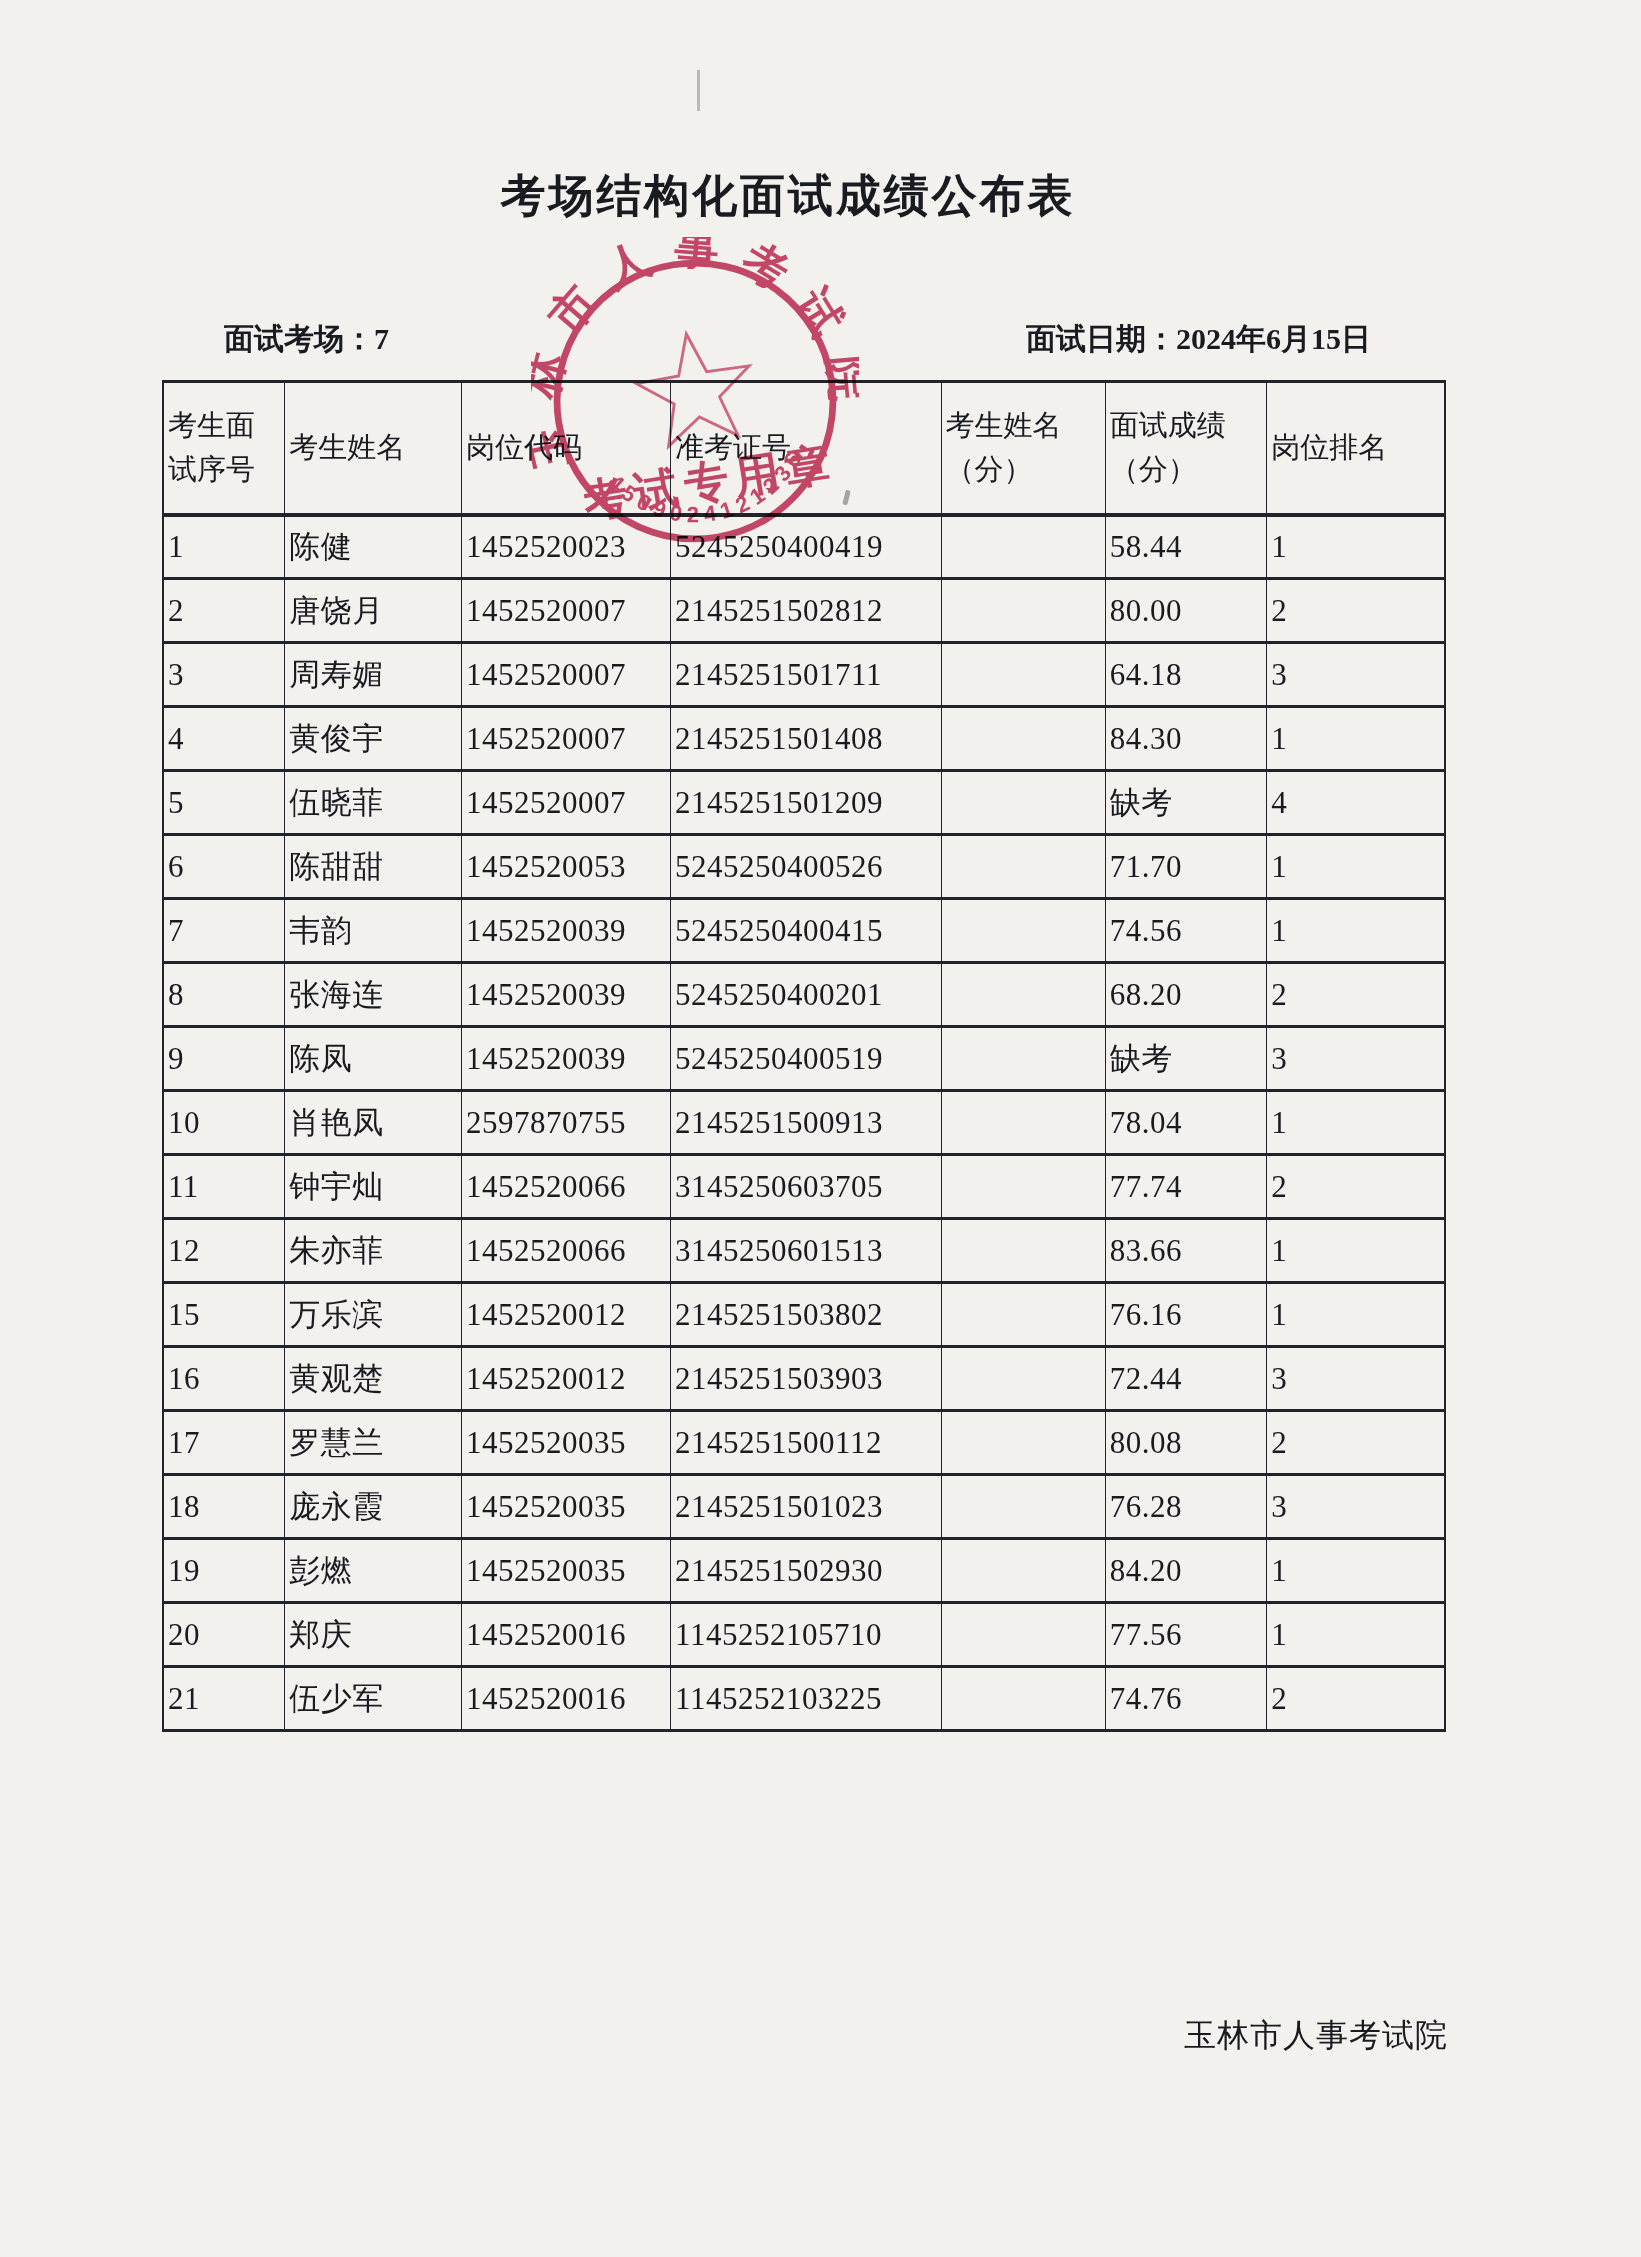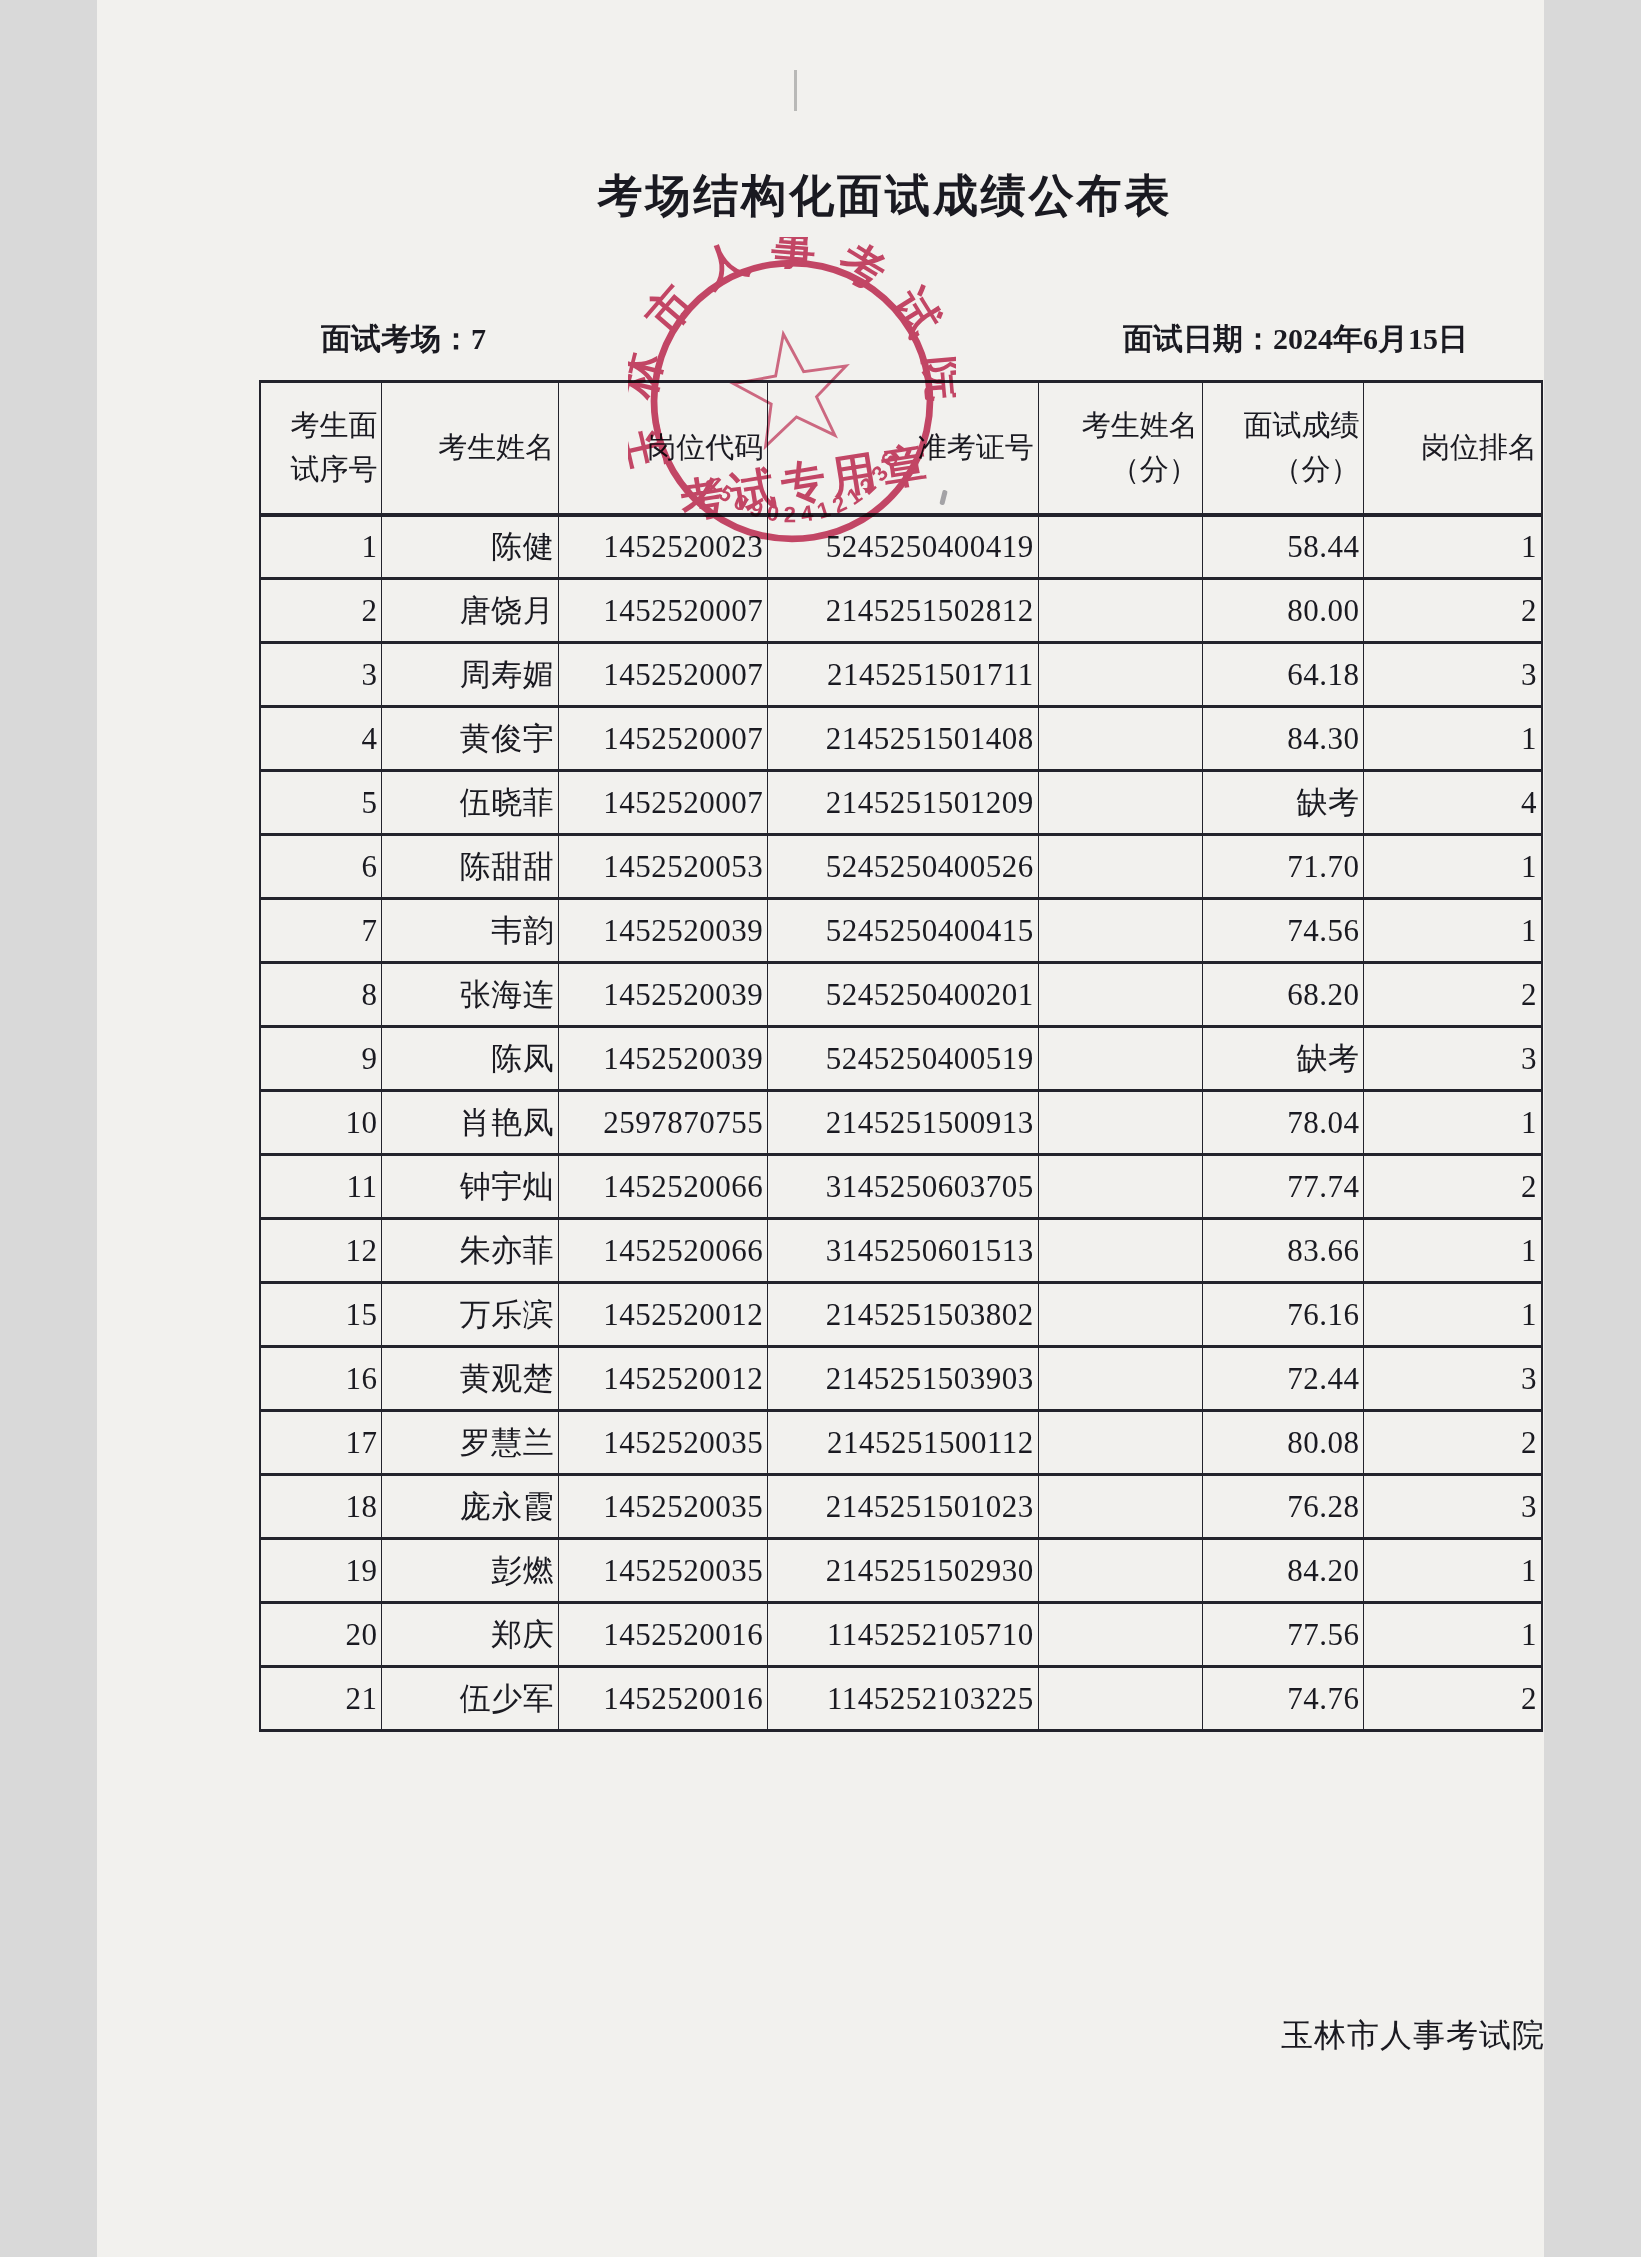--- a/index.html
+++ b/index.html
@@ -1,35 +1,35 @@
 <!DOCTYPE html>
 <html style="--stamp-red: #c93a5f;"><head>
 <meta charset="utf-8">
 <style>
   :root { --stamp-red: #c93a5f; --line: #23232c; --ink: #1a1a21; --paper: #f2f1ee; }
   * { box-sizing: border-box; }
   body { margin: 0; background: #d9d9d9; font-family: "Liberation Serif", serif; }
   .page {
-    position: relative; width: 1447px; height: 2257px; margin: 0 auto;
+    position: relative; width: 1641px; height: 2257px; margin: 0 auto;
     background: var(--paper); color: var(--ink); overflow: hidden;
   }
   
   .page::before { content:""; position:absolute; left:697px; top:70px; width:2.9px; height:41px; background:#8a8a8a; opacity:.55; }
   .page::after  { content:""; position:absolute; left:844px; top:490px; width:4.8px; height:15.4px; background:#55555e; opacity:.5; border-radius:1.9px; transform:rotate(14deg); }
 
   .title {
     position: absolute; top: 166px; left: 788px; transform: translateX(-50%);
     margin: 0; font-size: 45px; font-weight: 700; letter-spacing: 2.9px; white-space: nowrap;
   }
   .meta-venue { position: absolute; top: 319px; left: 224px; font-size: 30px; font-weight: 700; white-space: nowrap; }
   .meta-date  { position: absolute; top: 319px; left: 1026px; font-size: 30px; font-weight: 700; white-space: nowrap; }
 
   table.scores {
     position: absolute; top: 380px; left: 162px; width: 1284px;
-    border-collapse: collapse; table-layout: fixed; text-align: right;
+    border-collapse: collapse; table-layout: fixed; text-align: left;
     border: 2.9px solid var(--line);
   }
   .scores th, .scores td {
     border-left: 1.9px solid var(--line); border-right: 1.9px solid var(--line);
     border-top: 3.9px solid var(--line); border-bottom: 3.9px solid var(--line);
     padding: 0 3.9px; overflow: hidden;
   }
   .scores thead th {
     height: 133px; font-size: 29px; font-weight: 400;
     white-space: pre-line; line-height: 1.5; border-bottom-width: 4.8px;

